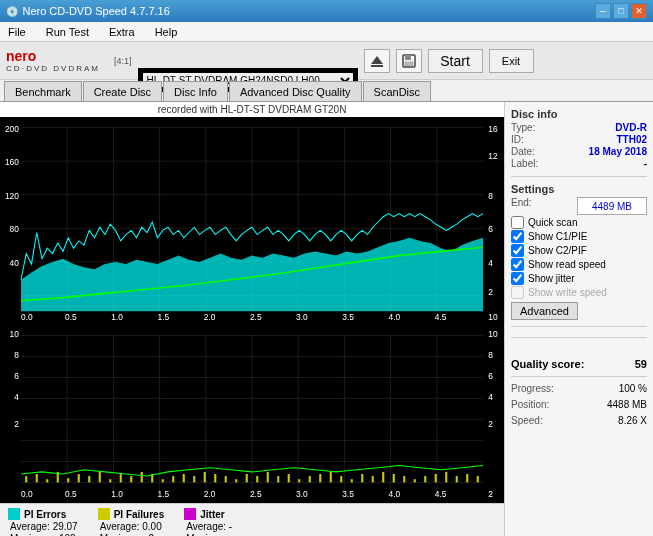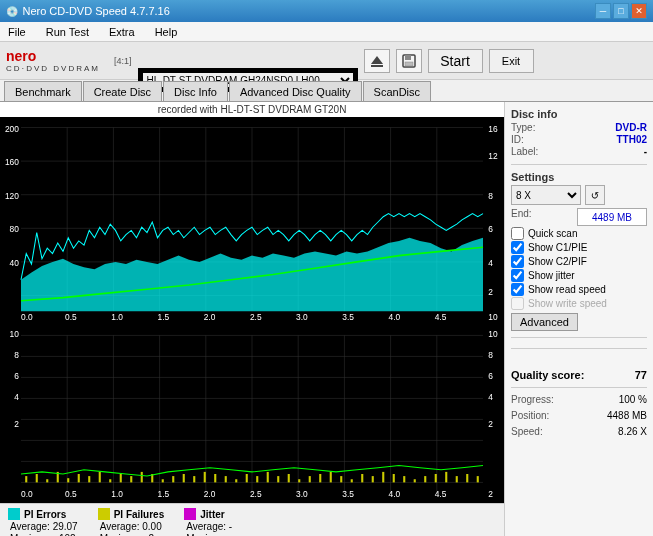--- a/index.html
+++ b/index.html
@@ -354,69 +354,69 @@
       <div class="panel-section-title">Disc info</div>
       <div class="info-row">
         <span class="info-label">Type:</span>
         <span class="info-value">DVD-R</span>
       </div>
       <div class="info-row">
         <span class="info-label">ID:</span>
         <span class="info-value">TTH02</span>
       </div>
       <div class="info-row">
+        <span class="info-label">Date:</span>
+        <span class="info-value">18 May 2018</span>
+      </div>
+      <div class="info-row">
         <span class="info-label">Label:</span>
         <span class="info-value black">-</span>
       </div>
     </div>
 
     <hr class="divider">
 
     <div>
       <div class="panel-section-title">Settings</div>
-      <div class="settings-row">
-        <select class="settings-select"><option>4 X</option><option selected="">8 X</option><option>12 X</option><option>16 X</option></select>
-        <div class="settings-icon-btn">↺</div>
-      </div>
       <div class="info-row">
         <span class="info-label">End:</span>
         <input type="text" class="mb-input" value="4489 MB" style="">
       </div>
       <div class="checkbox-row">
         <input type="checkbox" style="">
         <label>Quick scan</label>
       </div>
       <div class="checkbox-row">
         <input type="checkbox" checked="" style="">
         <label>Show C1/PIE</label>
       </div>
       <div class="checkbox-row">
         <input type="checkbox" checked="" style="">
         <label>Show C2/PIF</label>
       </div>
       <div class="checkbox-row">
         <input type="checkbox" checked="" style="">
+        <label>Show read speed</label>
+      </div>
+      <div class="checkbox-row">
+        <input type="checkbox" checked="" style="">
         <label>Show jitter</label>
-      </div>
-      <div class="checkbox-row">
-        <input type="checkbox" checked="" style="">
-        <label>Show read speed</label>
       </div>
       <div class="checkbox-row">
         <input type="checkbox" disabled="" style="">
         <label style="color:#aaa;">Show write speed</label>
       </div>
       <button class="advanced-btn">Advanced</button>
     </div>
 
     <hr class="divider">
 
     <div class="quality-score-row">
       <span>Quality score:</span>
-      <span>77</span>
+      <span>59</span>
     </div>
 
     <hr class="divider">
 
     <div class="progress-row">
       <span class="progress-label">Progress:</span>
       <span class="progress-value">100 %</span>
     </div>
     <div class="progress-row">
       <span class="progress-label">Position:</span>

